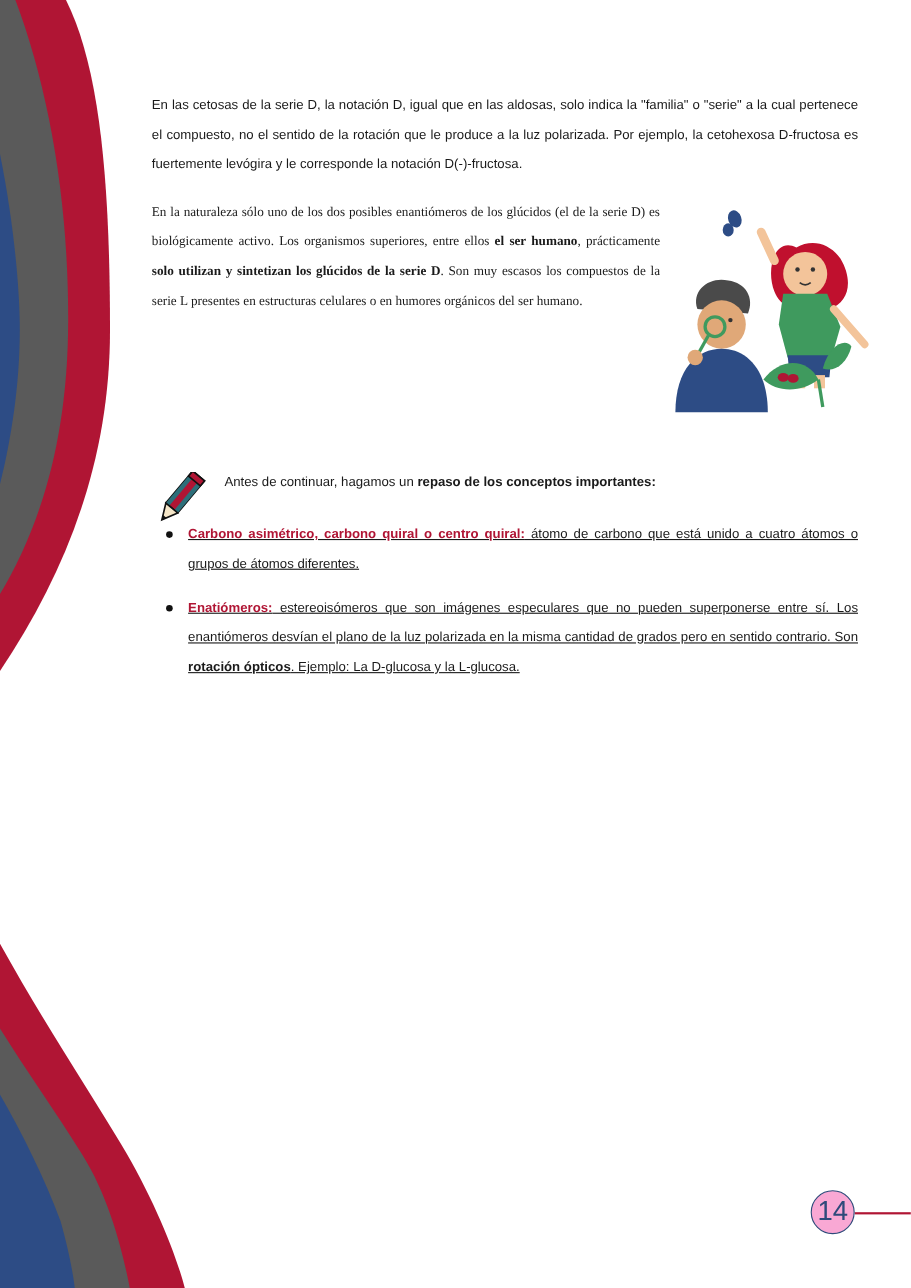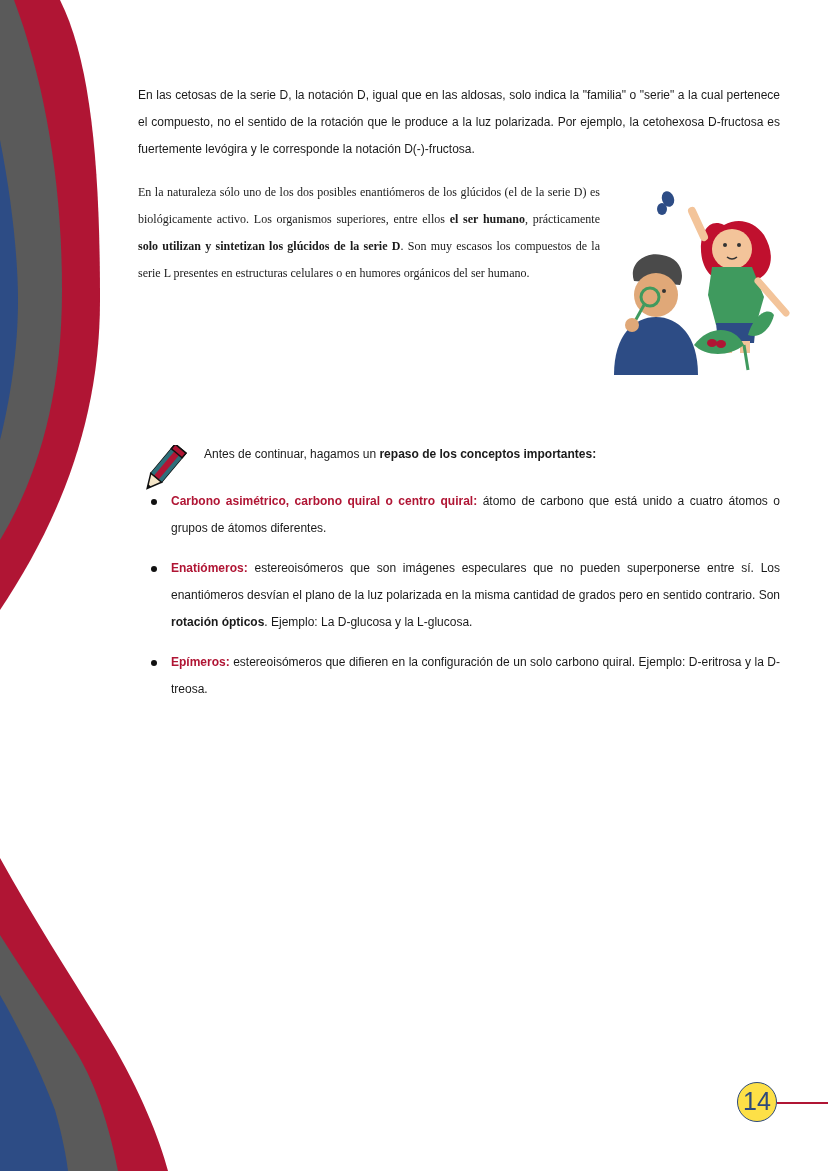--- a/index.html
+++ b/index.html
@@ -48,36 +48,37 @@
     }
     .kids {
       position: absolute;
       left: 466px;
       top: 6px;
       width: 200px;
       height: 190px;
     }
     b { font-weight: bold; }
     .note {
-      margin-top: 40px;
+      margin-top: 24px;
       position: relative;
       padding-left: 66px;
     }
     .pencil {
       position: absolute;
       left: 0;
       top: 4px;
       width: 52px;
       height: 50px;
     }
     .note p { text-align: justify; }
     ul.concepts {
       list-style: none;
       margin: 20px 0 0 0;
       padding: 0;
+      text-decoration: underline;
     }
     ul.concepts li {
       position: relative;
       padding-left: 33px;
       margin-bottom: 13px;
       text-align: justify;
     }
     ul.concepts li .bullet {
       position: absolute;
       left: 13px;
@@ -99,21 +100,21 @@
       height: 40px;
       border: 1.5px solid #2e4a7a;
       border-radius: 50%;
       box-sizing: border-box;
       text-align: center;
       line-height: 37px;
       font-size: 25px;
       color: #2e4a7a;
       font-family: "Liberation Sans", sans-serif;
       z-index: 2;
-      background: #fde047;
+      background: #f9a8d4;
     }
     .page-line {
       position: absolute;
       left: 777px;
       top: 1102px;
       width: 51px;
       height: 2px;
       background: #b01534;
       z-index: 1;
     }
@@ -196,21 +197,17 @@
 
   <ul class="concepts">
     <li>
       <span class="bullet"></span>
       <span class="term">Carbono asimétrico, carbono quiral o centro quiral:</span><span> átomo de carbono que está unido a cuatro átomos o grupos de átomos diferentes.</span>
     </li>
     <li>
       <span class="bullet"></span>
       <span class="term">Enatiómeros:</span><span> estereoisómeros que son imágenes especulares que no pueden superponerse entre sí. Los enantiómeros desvían el plano de la luz polarizada en la misma cantidad de grados pero en sentido contrario. Son </span><b>rotación ópticos</b><span>. Ejemplo: La D-glucosa y la L-glucosa.</span>
     </li>
-    <li>
-      <span class="bullet"></span>
-      <span class="term">Epímeros:</span><span> estereoisómeros que difieren en la configuración de un solo carbono quiral. Ejemplo: D-eritrosa y la D-treosa.</span>
-    </li>
   </ul>
 </div>
 
 <div class="page-num">14</div>
 <div class="page-line"></div>
 
 </body></html>

